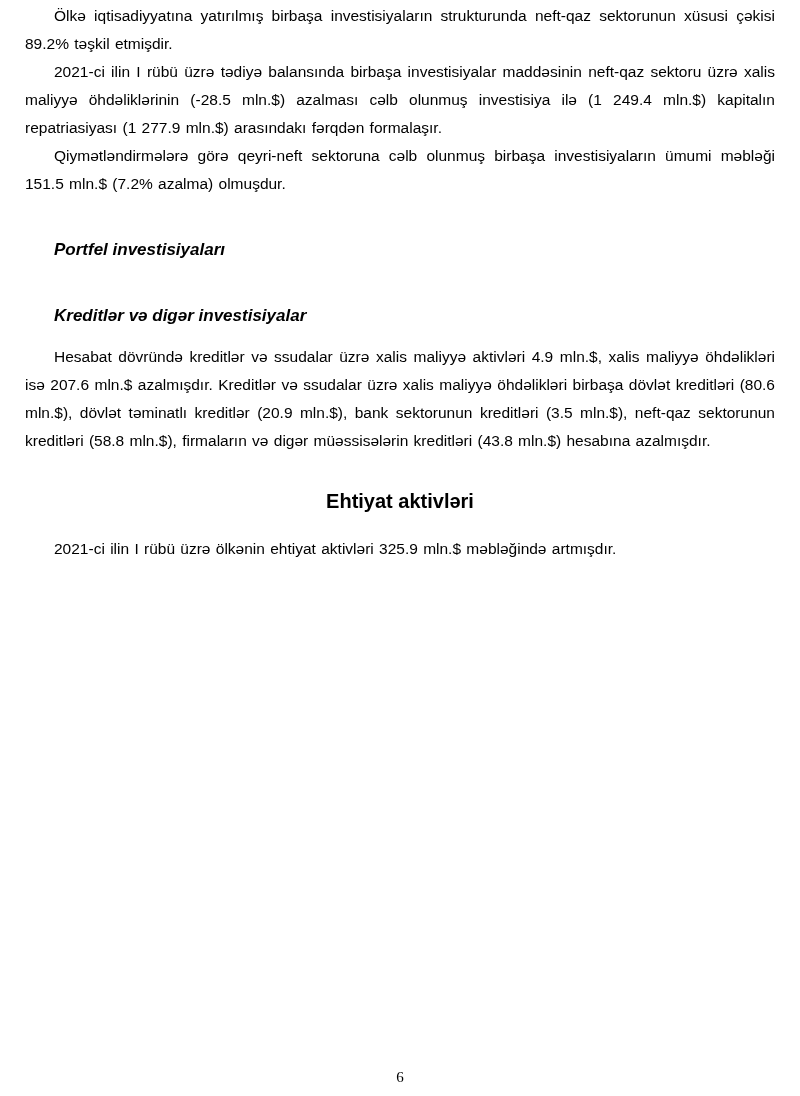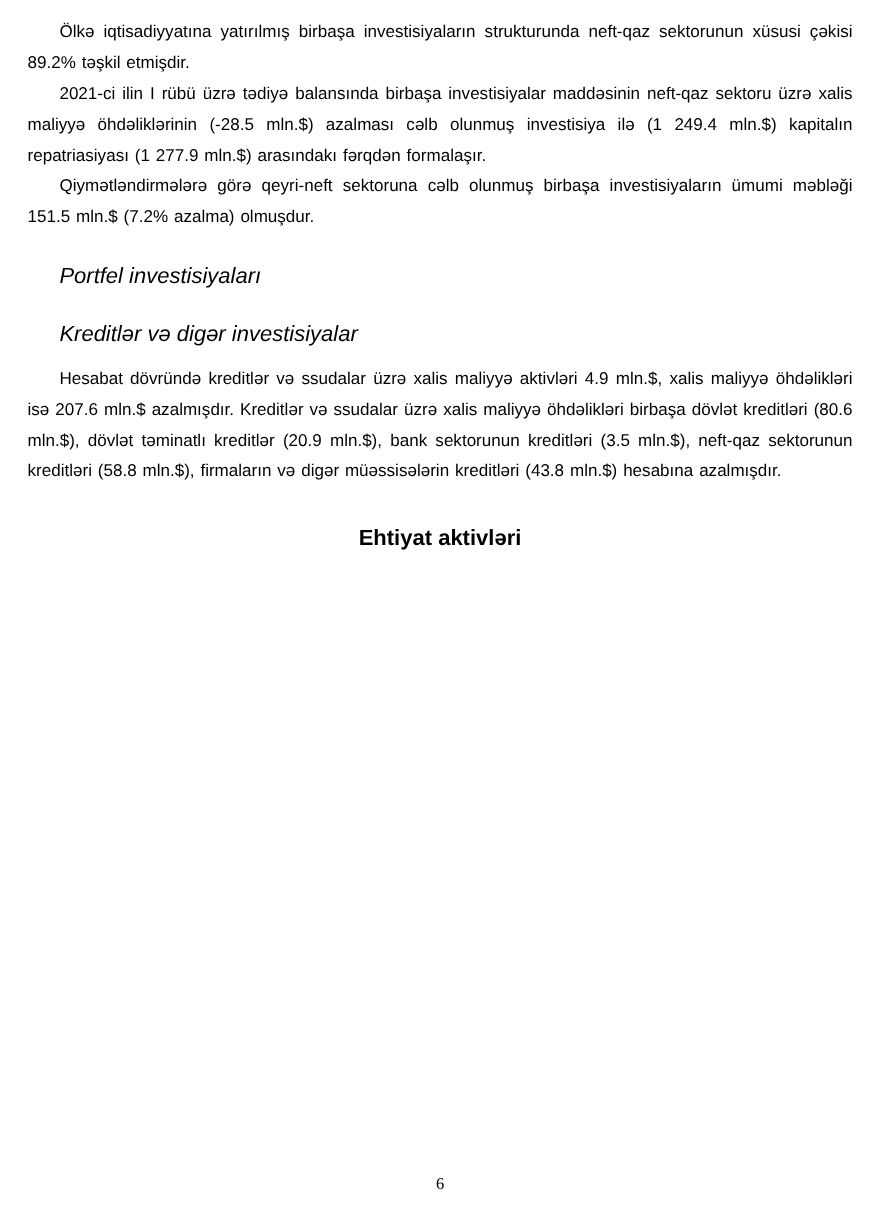--- a/index.html
+++ b/index.html
@@ -10,36 +10,36 @@
   body {
     width: 800px;
     height: 1096px;
     position: relative;
     font-family: "Liberation Sans", sans-serif;
     color: #000000;
     overflow: hidden;
   }
   .page {
     box-sizing: border-box;
-    padding: 16px 25px 0 25px;
+    padding: 2px 25px 0 25px;
   }
   .para {
     font-size: 15.5px;
     line-height: 28px;
     text-align: justify;
     text-indent: 29px;
     margin: 0;
     word-spacing: 1px;
   }
   .subheading {
-    font-size: 20px;
-    font-weight: normal;
+    font-size: 17px;
+    font-weight: bold;
     font-style: italic;
     line-height: 28px;
-    margin: 25px 0 13px 0;
+    margin: 38px 0 13px 0;
     padding-left: 29px;
   }
   .center-heading {
     font-size: 20px;
     font-weight: bold;
     text-align: center;
     line-height: 28px;
     margin: 32px 0 20px 0;
   }
   .page-number {
@@ -63,15 +63,16 @@
 
   <h3 class="subheading">Portfel investisiyaları</h3>
 
 
   <h3 class="subheading">Kreditlər və digər investisiyalar</h3>
 
   <p class="para">Hesabat dövründə kreditlər və ssudalar üzrə xalis maliyyə aktivləri 4.9 mln.$, xalis maliyyə öhdəlikləri isə 207.6 mln.$ azalmışdır. Kreditlər və ssudalar üzrə xalis maliyyə öhdəlikləri birbaşa dövlət kreditləri (80.6 mln.$), dövlət təminatlı kreditlər (20.9 mln.$), bank sektorunun kreditləri (3.5 mln.$), neft-qaz sektorunun kreditləri (58.8 mln.$), firmaların və digər müəssisələrin kreditləri (43.8 mln.$) hesabına azalmışdır.</p>
 
   <h2 class="center-heading">Ehtiyat aktivləri</h2>
 
+  <p class="para">2021-ci ilin I rübü üzrə ölkənin ehtiyat aktivləri 325.9 mln.$ məbləğində artmışdır.</p>
 </div>
 
 <div class="page-number">6</div>
 
 </body></html>

